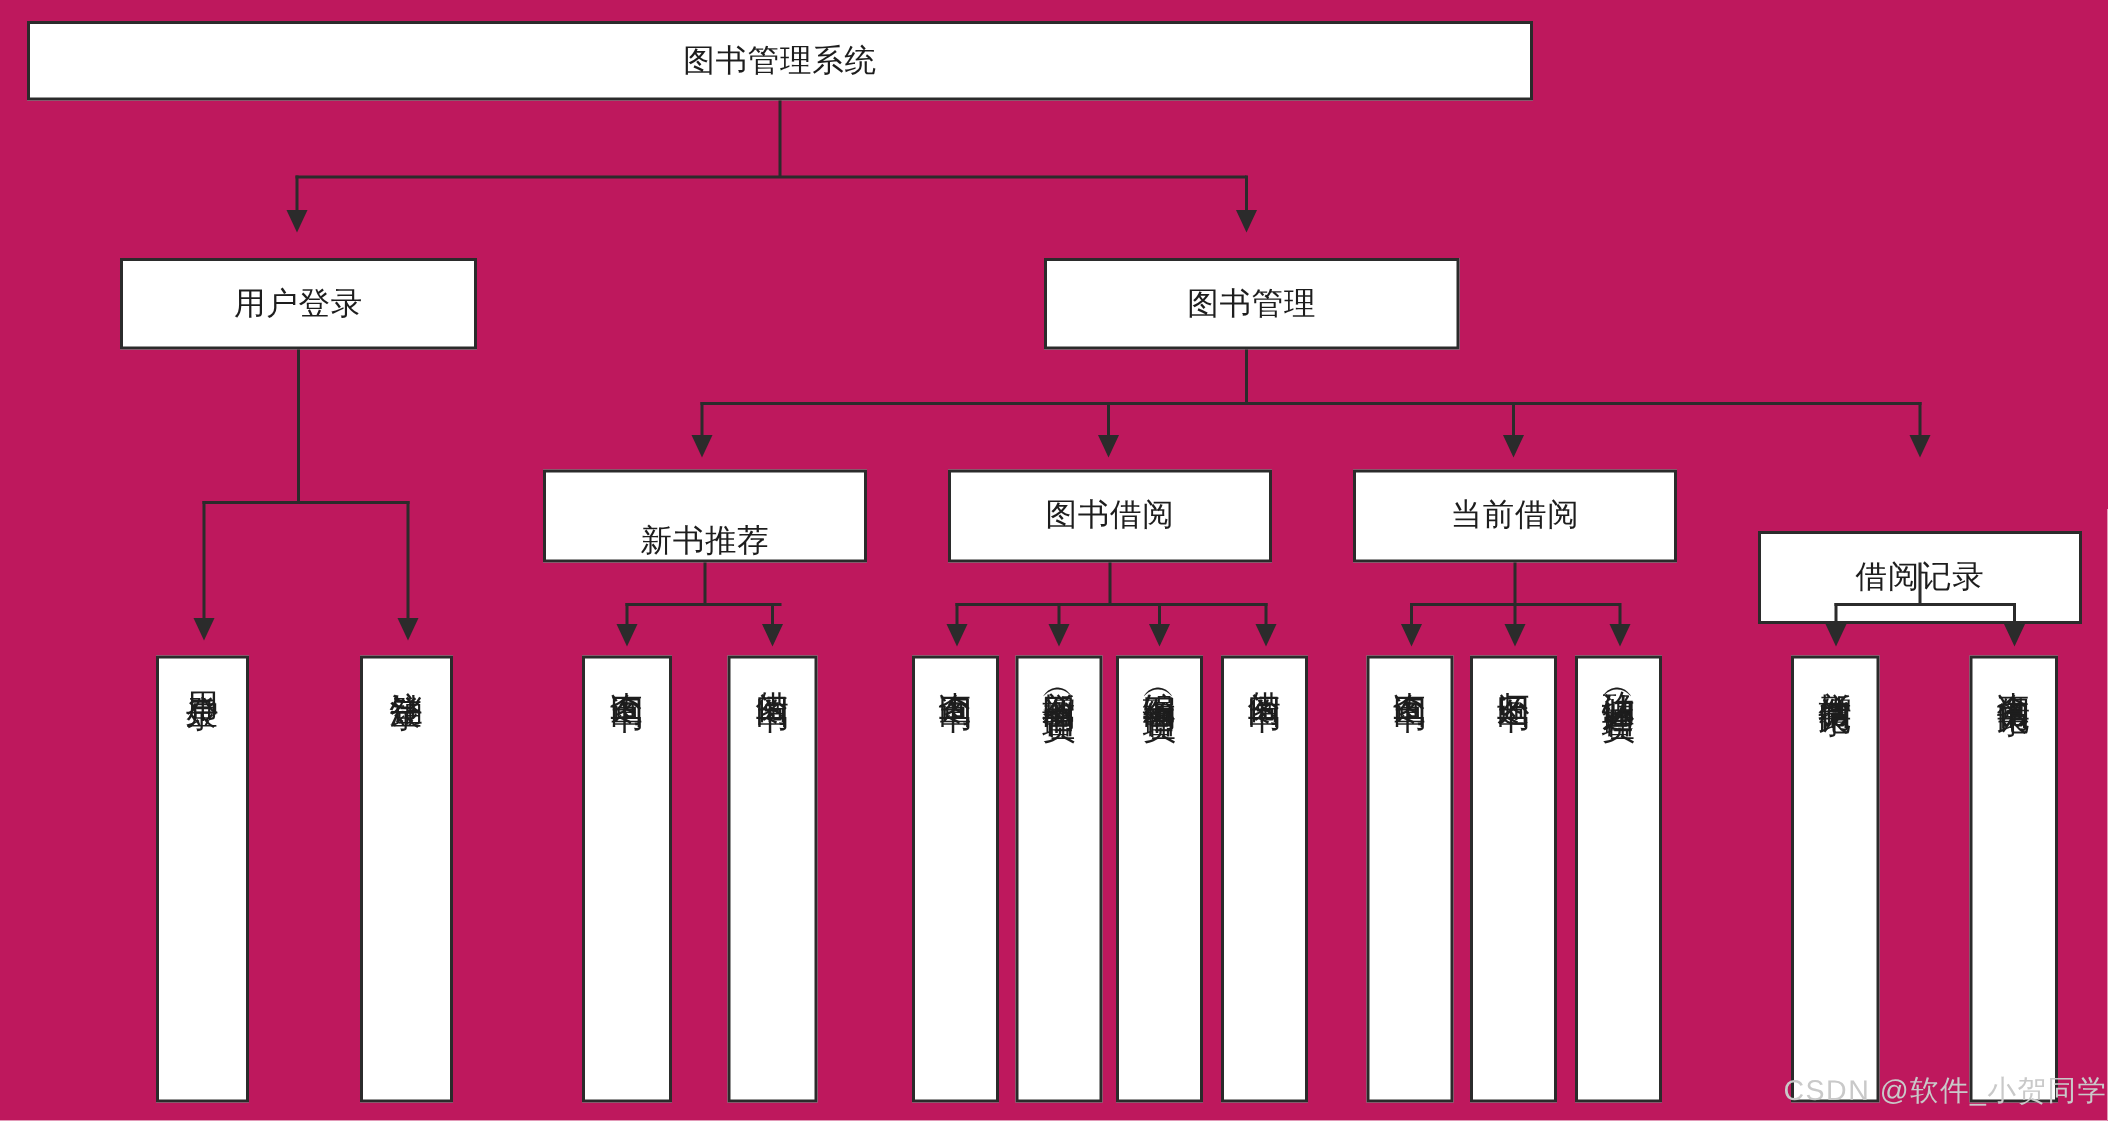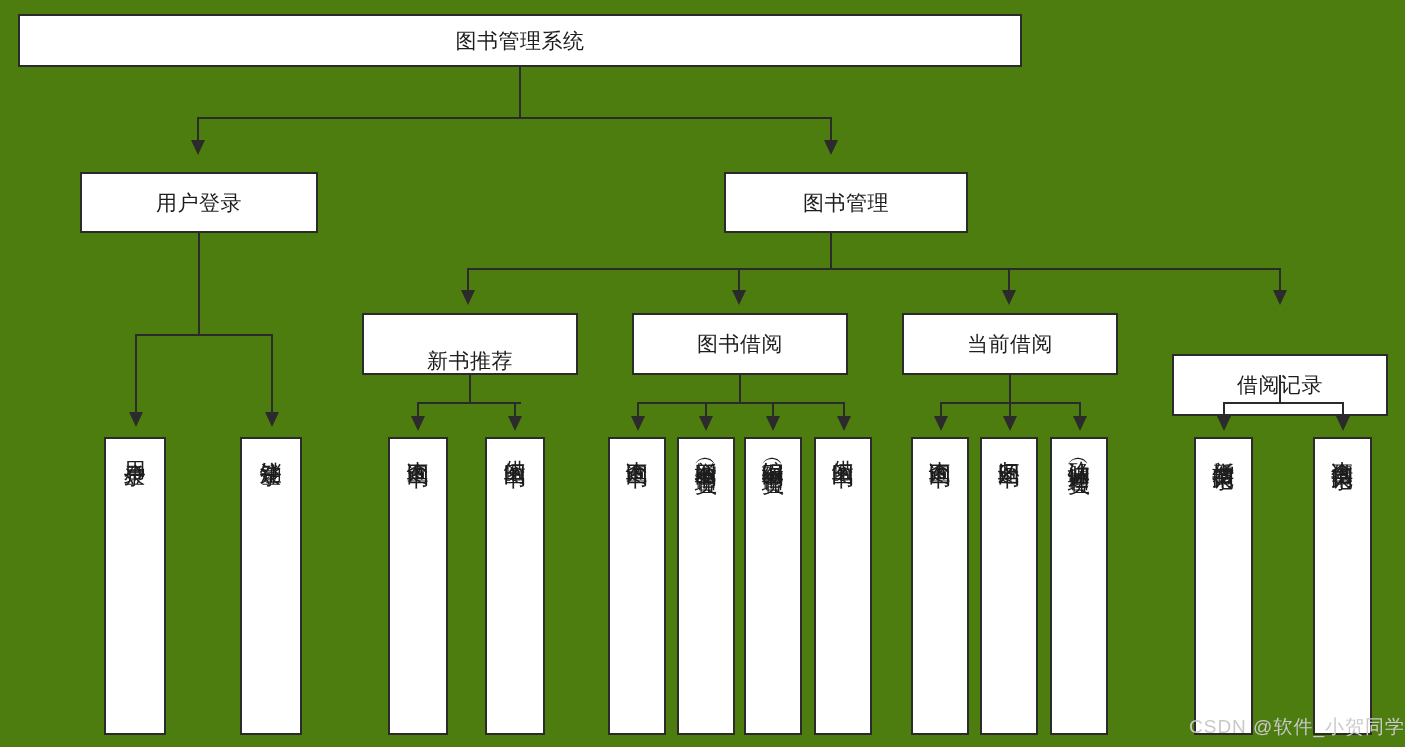--- a/index.html
+++ b/index.html
@@ -4,21 +4,21 @@
 <style>
   html, body {
     margin: 0;
     padding: 0;
     background: #ffffff;
   }
   #canvas {
     position: relative;
     width: 1405px;
     height: 747px;
-    background: #4d7c0f;
+    background: #be185d;
     font-family: "Liberation Sans", "DejaVu Sans", sans-serif;
     overflow: hidden;
   }
   .node {
     position: absolute;
     box-sizing: border-box;
     border: 2px solid #2b2b2b;
     background: #ffffff;
     display: flex;
     align-items: center;
@@ -79,21 +79,21 @@
   <div class="seg h" style="left:197px; top:117px; width:634px;"></div>
 
   <div class="seg v" style="left:197px; top:117px; height:26px;"></div>
   <div class="arrow" style="left:191px; top:140px;"></div>
   <div class="seg v" style="left:830px; top:117px; height:26px;"></div>
   <div class="arrow" style="left:824px; top:140px;"></div>
 
   <div class="node h" style="left:80px; top:172px; width:238px; height:61px;">
     <span>用户登录</span>
   </div>
-  <div class="node h" style="left:724px; top:172px; width:244px; height:61px;">
+  <div class="node h" style="left:696px; top:172px; width:277px; height:61px;">
     <span>图书管理</span>
   </div>
 
   <div class="seg v" style="left:198px; top:233px; height:102px;"></div>
   <div class="seg h" style="left:135px; top:334px; width:138px;"></div>
   <div class="seg v" style="left:135px; top:334px; height:80px;"></div>
   <div class="arrow" style="left:129px; top:412px;"></div>
   <div class="seg v" style="left:271px; top:334px; height:80px;"></div>
   <div class="arrow" style="left:265px; top:412px;"></div>
 

